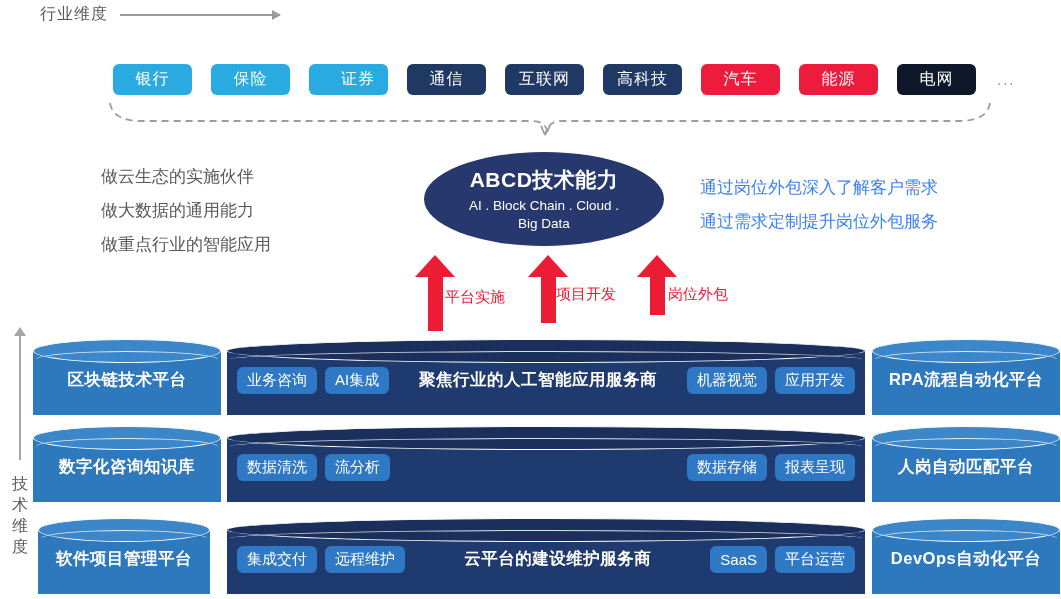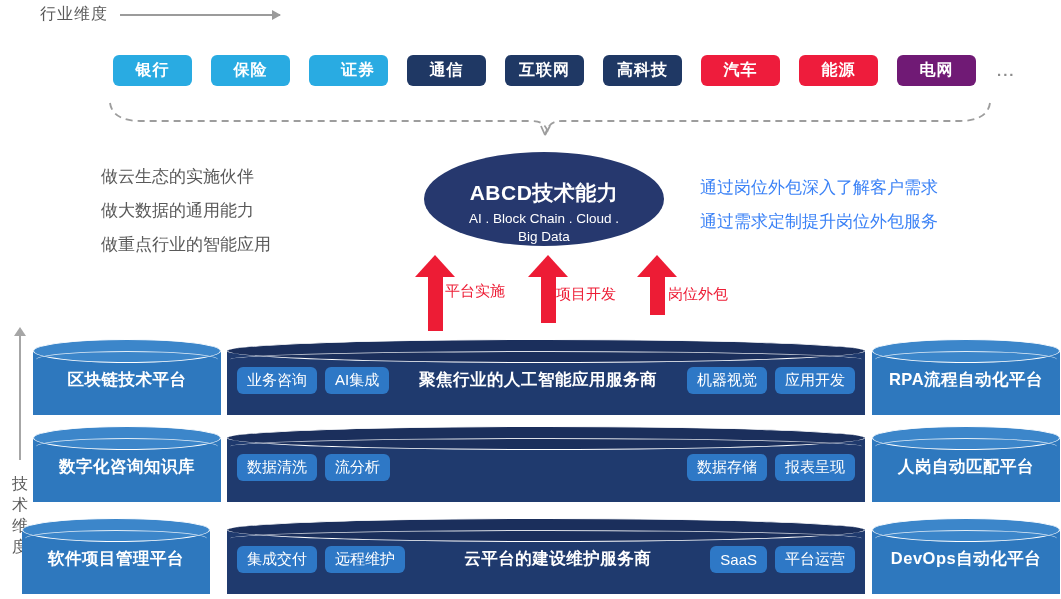--- a/index.html
+++ b/index.html
@@ -21,34 +21,34 @@
 
   
   #tech-axis{position:absolute;left:4px;top:325px;width:30px;height:270px;}
   #tech-axis .vline{position:absolute;left:15px;top:10px;width:2px;height:125px;background:#a6a6a6;}
   #tech-axis .vhead{position:absolute;left:10px;top:2px;width:0;height:0;
     border-bottom:9px solid #a6a6a6;border-left:6px solid transparent;border-right:6px solid transparent;}
   #tech-axis .vlbl{position:absolute;left:6px;top:148px;width:20px;font-size:16px;line-height:21px;
     color:#595959;text-align:center;}
 
   
-  #industry-tags{position:absolute;left:113px;top:55px;display:flex;align-items:center;gap:19px;font-weight:bold;}
+  #industry-tags{position:absolute;left:113px;top:64px;display:flex;align-items:center;gap:19px;}
   .tag{height:31px;min-width:79px;border-radius:6px;display:flex;align-items:center;justify-content:center;
        color:#fff;font-size:16px;padding:0 9px;box-sizing:border-box;letter-spacing:1px;}
   .tag.blue{background:#29ABE2;}
   .tag.navy{background:#1F3864;}
   .tag.red{background:#EE1C3C;}
   #industry-tags .ellipsis{color:#8c8c8c;font-size:15px;letter-spacing:2px;padding-left:2px;}
 
   
   #bracket{position:absolute;left:100px;top:95px;width:900px;height:60px;}
 
   
   #core-ellipse{position:absolute;left:424px;top:152px;width:240px;height:94px;border-radius:50%;
-     background:#26386E;display:flex;flex-direction:column;align-items:center;justify-content:flex-end;
+     background:#26386E;display:flex;flex-direction:column;align-items:center;justify-content:center;
      color:#ffffff;text-align:center;}
   #core-ellipse .t1{font-size:21px;font-weight:bold;letter-spacing:0.5px;}
   #core-ellipse .t2{font-size:13.5px;line-height:18px;margin-top:3px;font-weight:normal;}
 
   
   #left-text{position:absolute;left:101px;top:160px;font-size:17px;line-height:34px;color:#595959;}
   #right-text{position:absolute;left:700px;top:171px;font-size:17px;line-height:34px;color:#3b82f6;}
 
   
   .uparrow{position:absolute;width:40px;}
@@ -100,21 +100,21 @@
 
   <div id="industry-tags">
       <div class="tag blue" style="background: rgb(41, 171, 226);">银行</div>
       <div class="tag blue" style="background: rgb(41, 171, 226);">保险</div>
       <div class="tag blue" style="background: rgb(41, 171, 226); padding-left: 28px;">证券</div>
       <div class="tag navy" style="background: rgb(31, 56, 100);">通信</div>
       <div class="tag navy" style="background: rgb(31, 56, 100);">互联网</div>
       <div class="tag navy" style="background: rgb(31, 56, 100);">高科技</div>
       <div class="tag red" style="background: rgb(238, 28, 60);">汽车</div>
       <div class="tag red" style="background: rgb(238, 28, 60);">能源</div>
-      <div class="tag red" style="background: #701a75;">电网</div>
+      <div class="tag red" style="background: #0f172a;">电网</div>
       <div class="ellipsis">...</div>
     </div>
 
   <svg id="bracket" viewBox="0 0 900 60">
     <path d="M10,8 C12,22 26,26 40,26 L432,26 C442,26 446,30 449,40
              M890,8 C888,22 874,26 860,26 L462,26 C452,26 448,30 445,40" fill="none" stroke="#9d9d9d" stroke-width="1.8" stroke-dasharray="7,5"></path>
     <path d="M445,40 L441,31 M445,40 L450,31" fill="none" stroke="#9d9d9d" stroke-width="1.8"></path>
   </svg>
 
   <div id="core-ellipse">
@@ -134,21 +134,21 @@
   <div id="right-text">
     <div>通过岗位外包深入了解客户需求</div>
     <div>通过需求定制提升岗位外包服务</div>
   </div>
 
   <div id="arrows-layer">
       <div class="uparrow" style="left: 415px; top: 255px;">
         <div class="head"></div>
         <div class="shaft" style="height: 54px;"></div>
       </div>
-      <div class="arrow-label" style="left: 445px; top: 282px;">平台实施</div>
+      <div class="arrow-label" style="left: 445px; top: 288px;">平台实施</div>
       <div class="uparrow" style="left: 528px; top: 255px;">
         <div class="head"></div>
         <div class="shaft" style="height: 46px;"></div>
       </div>
       <div class="arrow-label" style="left: 556px; top: 285px;">项目开发</div>
       <div class="uparrow" style="left: 637px; top: 255px;">
         <div class="head"></div>
         <div class="shaft" style="height: 38px;"></div>
       </div>
       <div class="arrow-label" style="left: 668px; top: 285px;">岗位外包</div>
@@ -216,21 +216,21 @@
         <div class="cyl side" style="left: 872px; width: 188px;">
           <div class="body"></div>
           <div class="top"></div>
           <div class="rim"></div>
           <div class="content">
             <span>人岗自动匹配平台</span>
           </div>
         </div>
       </div>
       <div class="row" style="top: 518px;">
-        <div class="cyl side" style="left: 22px; width: 188px;">
+        <div class="cyl side" style="left: 38px; width: 172px;">
           <div class="body"></div>
           <div class="top"></div>
           <div class="rim"></div>
           <div class="content">
             <span>软件项目管理平台</span>
           </div>
         </div>
         <div class="cyl center" style="left: 227px; width: 638px;">
           <div class="body"></div>
           <div class="top"></div>

